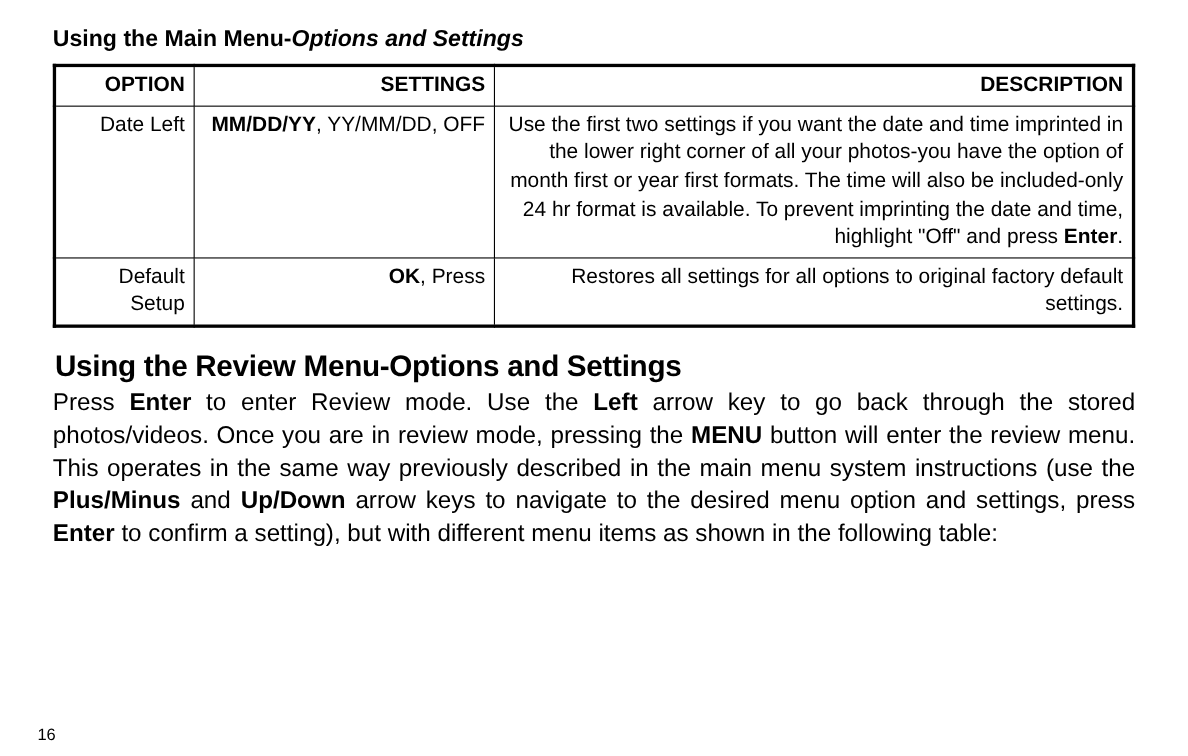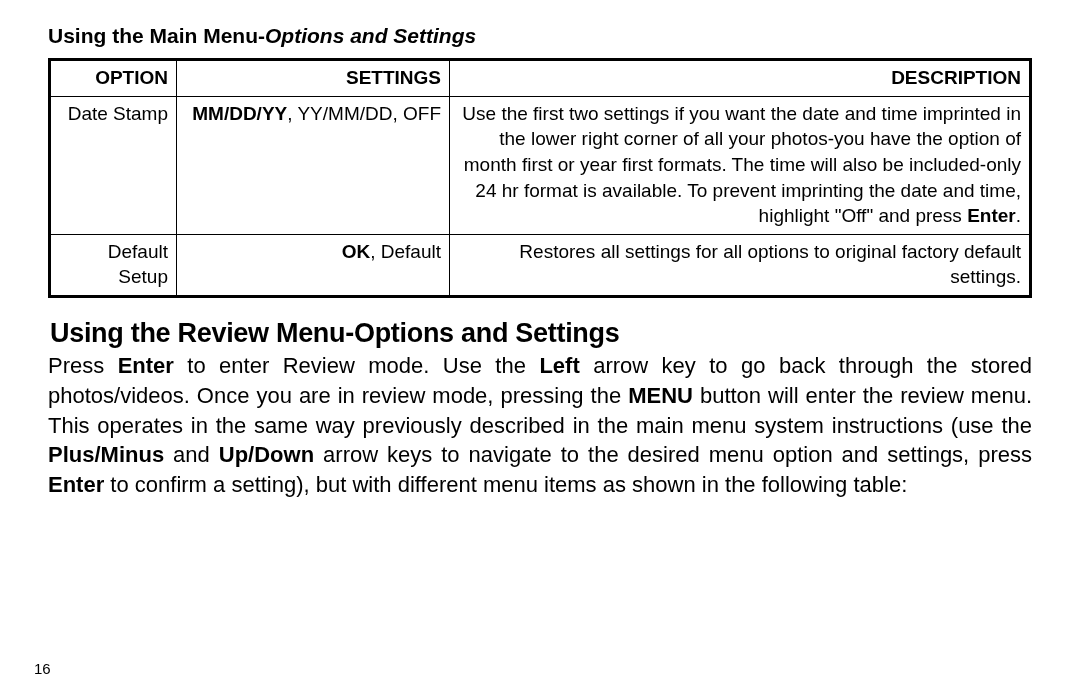--- a/index.html
+++ b/index.html
@@ -83,27 +83,27 @@
         </colgroup>
   <thead>
     <tr>
       <th>Option</th>
       <th>Settings</th>
       <th>Description</th>
     </tr>
   </thead>
   <tbody>
     <tr>
-      <td>Date Stamp</td>
+      <td>Date Left</td>
       <td><span class="bold">MM/DD/YY</span><span>, YY/MM/DD, OFF</span></td>
       <td><span>Use the first two settings if you want the date and time imprinted in the lower right corner of all your photos-you have the option of month first or year first formats. The time will also be included-only 24 hr format is available. To prevent imprinting the date and time, highlight "Off" and press </span><span class="bold">Enter</span><span>.</span></td>
     </tr>
     <tr>
       <td>Default Setup</td>
-      <td><span class="bold">OK</span><span>, Default</span></td>
+      <td><span class="bold">OK</span><span>, Press</span></td>
       <td><span>Restores all settings for all options to original factory default settings.</span><span class="bold"></span><span></span></td>
     </tr>
   </tbody>
 </table>
 
 <h1 class="big-heading">Using the Review Menu-Options and Settings</h1>
 
 <p class="para">
   <span>Press </span><span class="bold">Enter</span><span> to enter Review mode. Use the </span><span class="bold">Left</span><span> arrow key to go back through the stored photos/videos. Once you are in review mode, pressing the </span><span class="bold">MENU</span><span> button will enter the review menu. This operates in the same way previously described in the main menu system instructions (use the </span><span class="bold">Plus/Minus</span><span> and </span><span class="bold">Up/Down</span><span> arrow keys to navigate to the desired menu option and settings, press </span><span class="bold">Enter</span><span> to confirm a setting), but with different menu items as shown in the following table:</span>
 </p>

